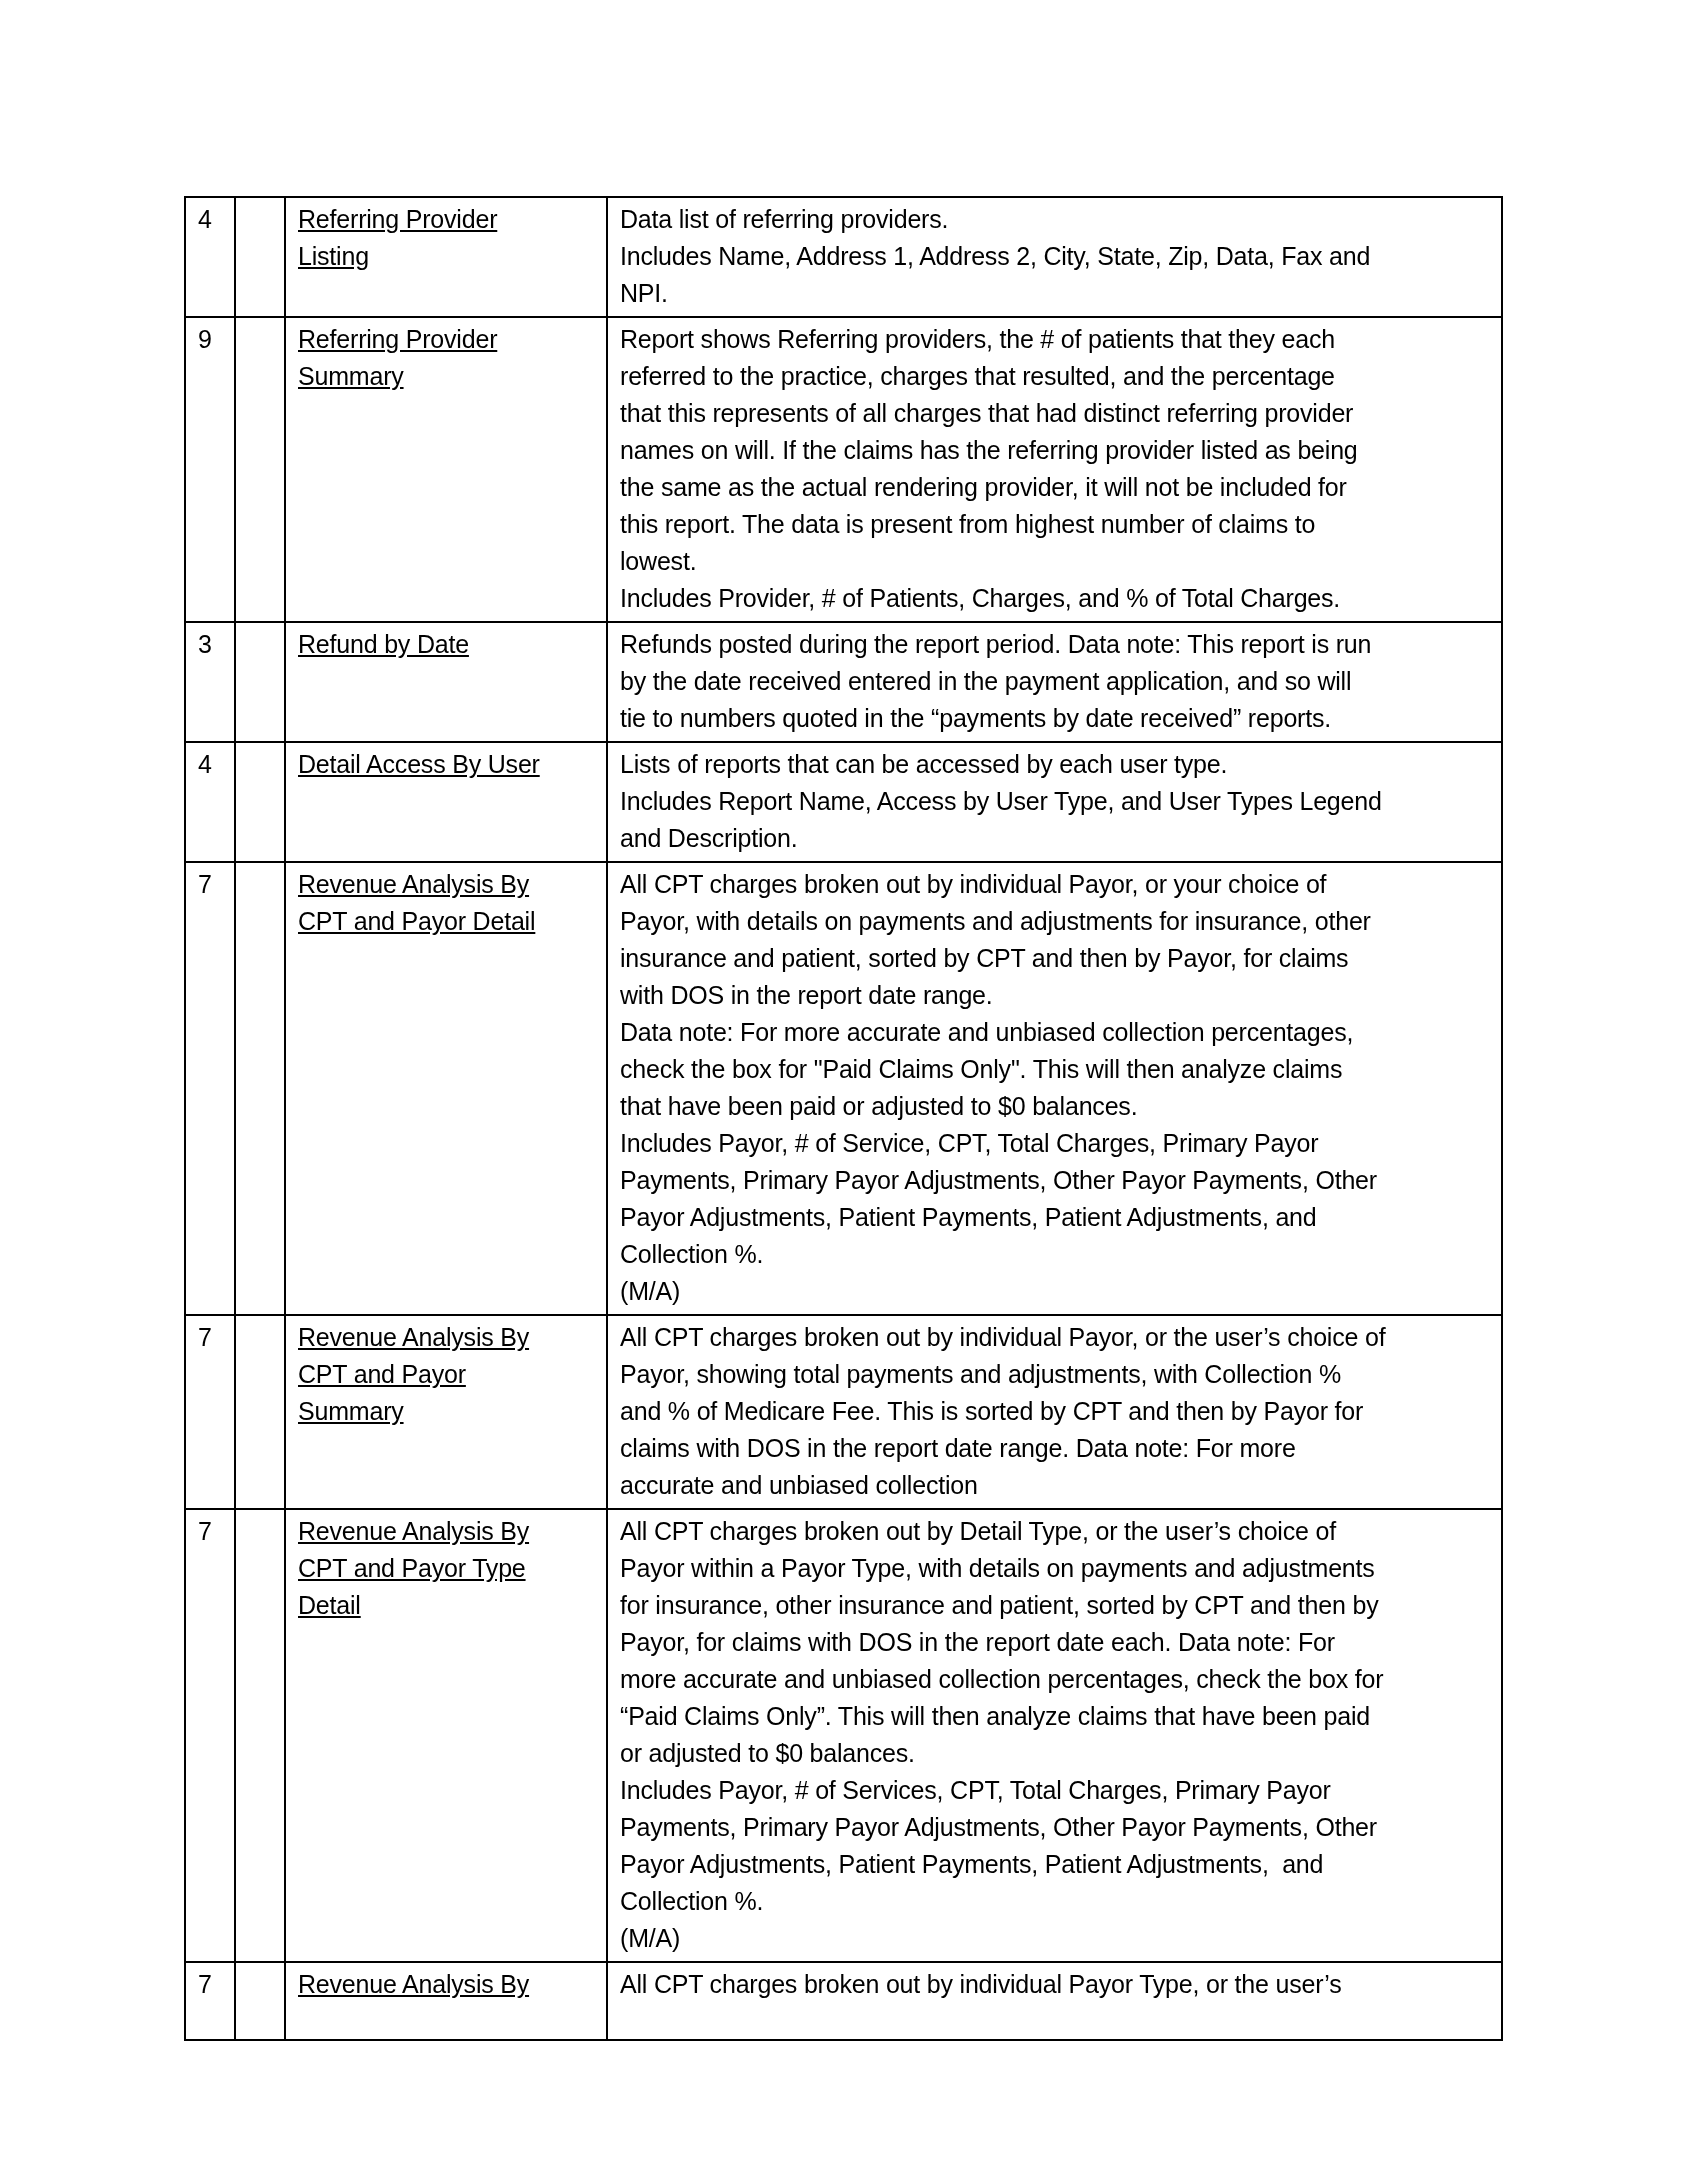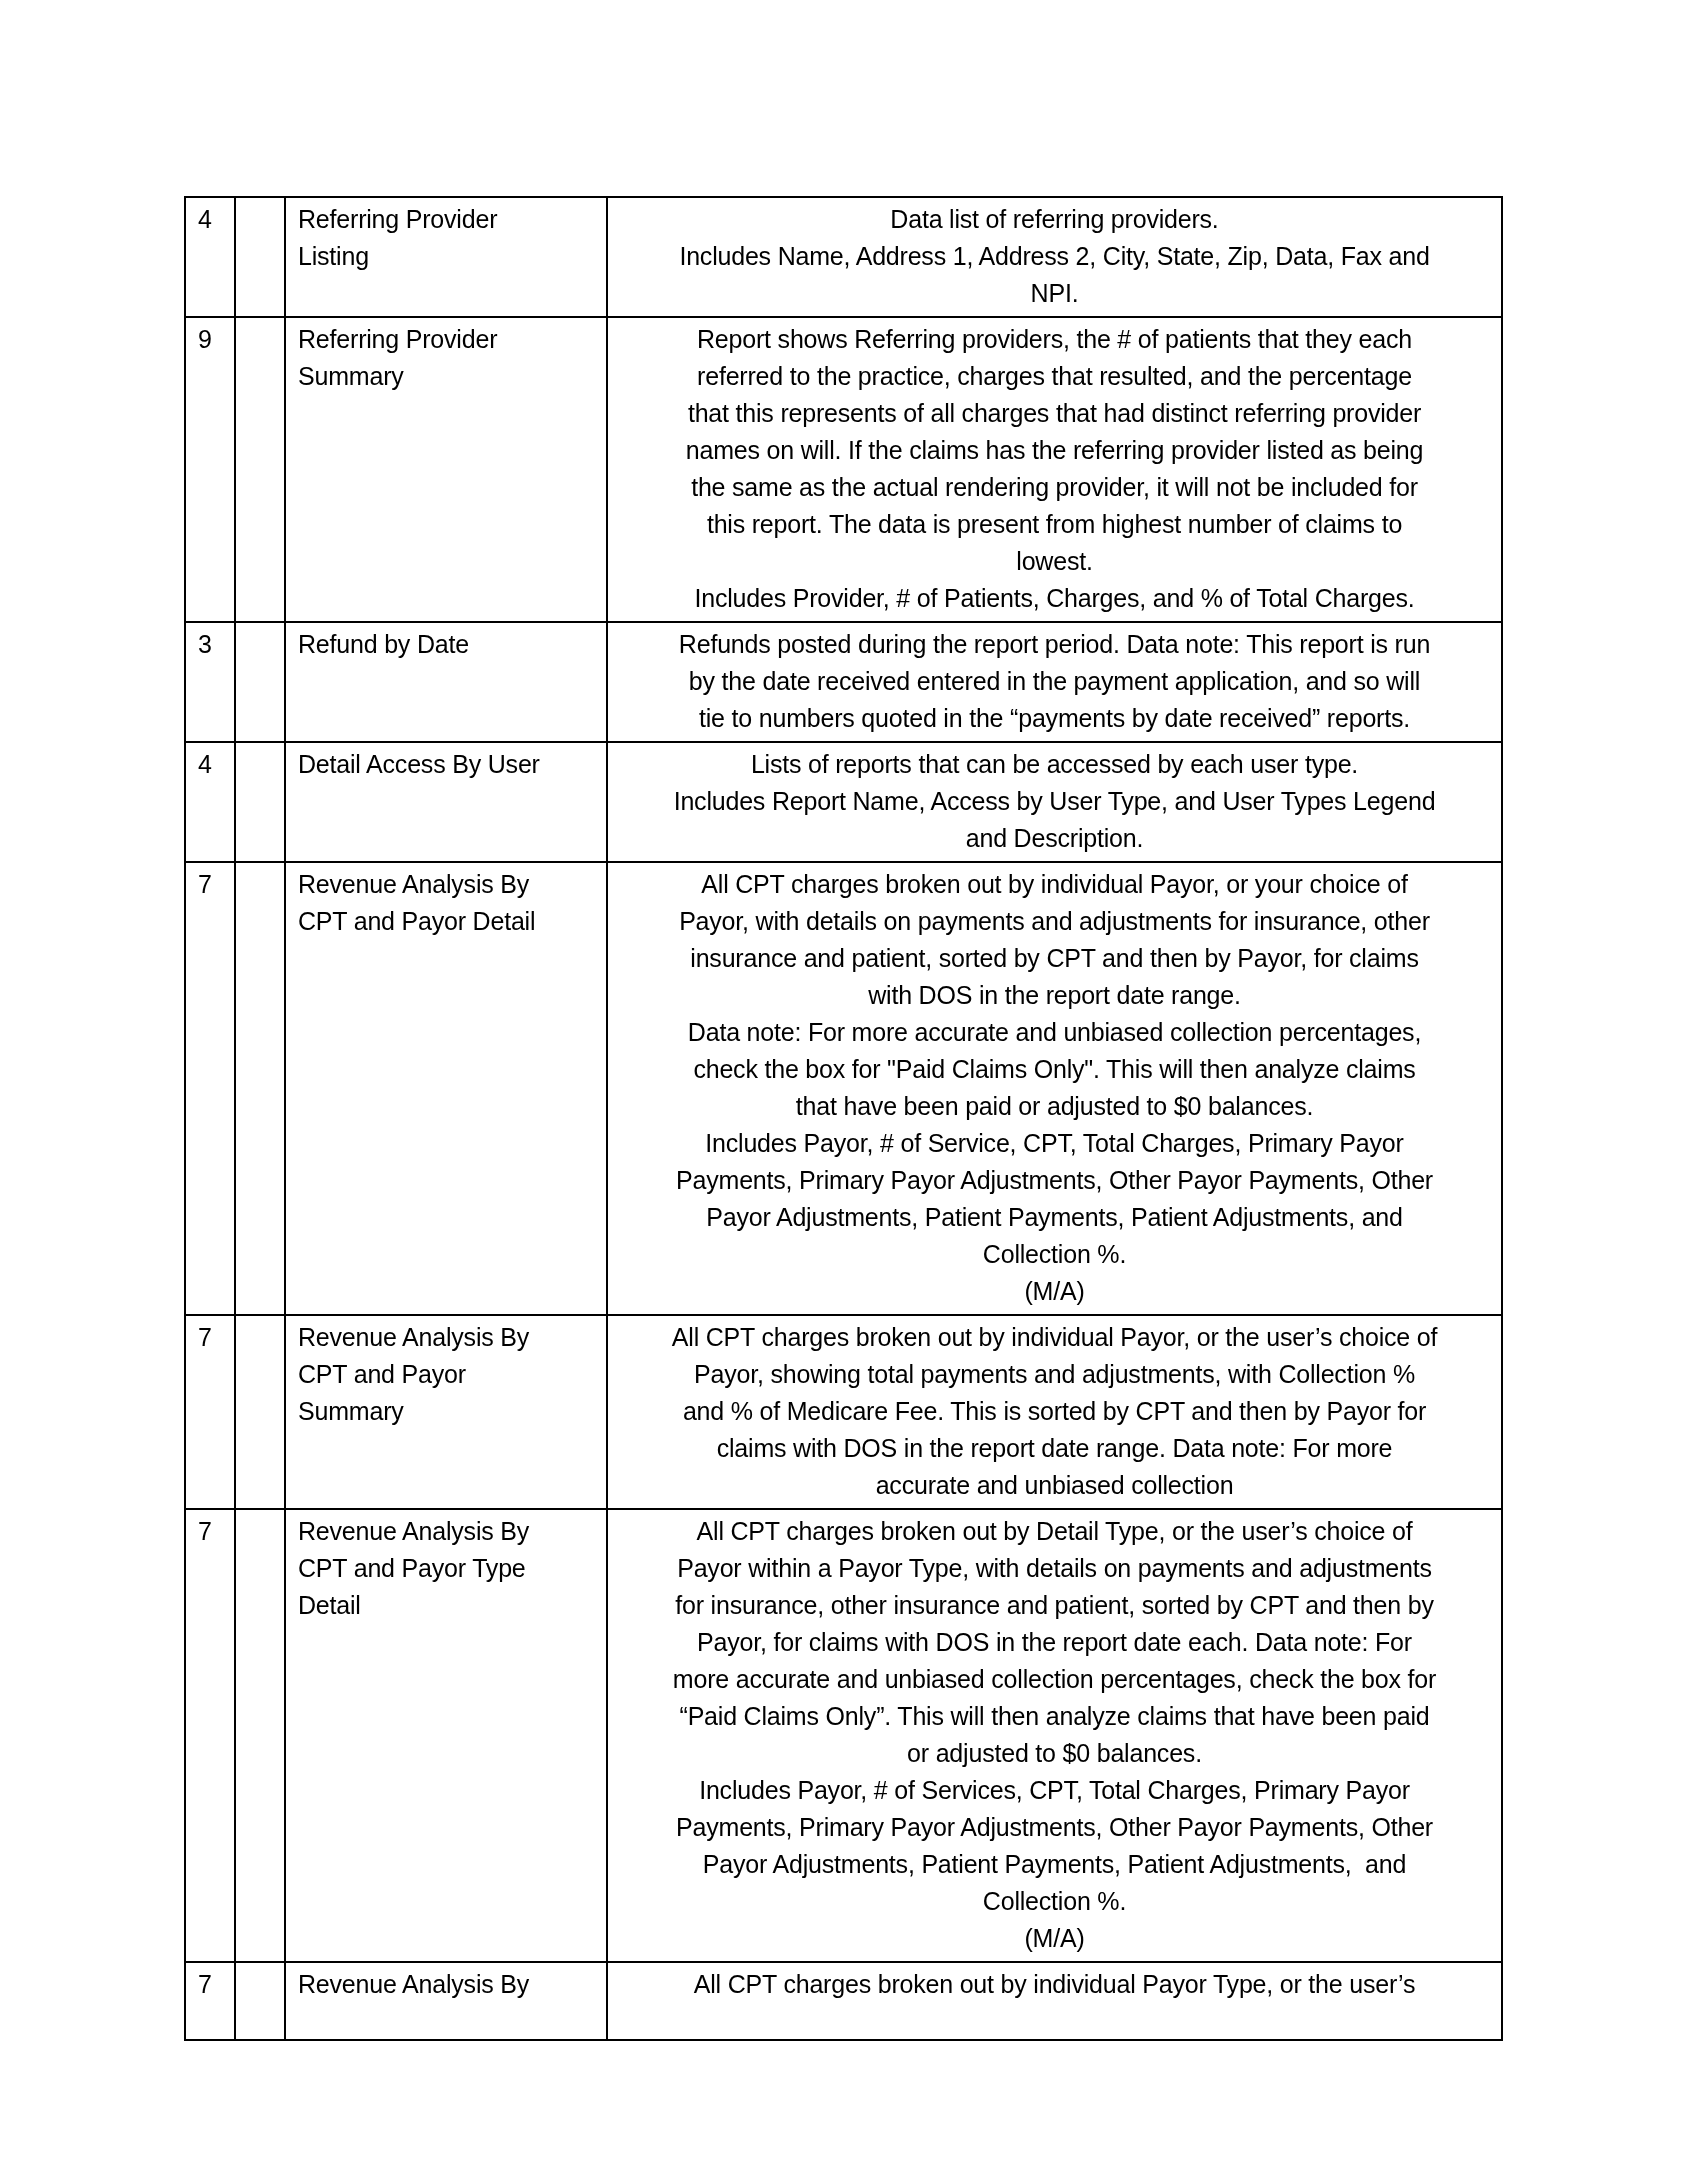--- a/index.html
+++ b/index.html
@@ -31,22 +31,22 @@
     table-layout: fixed;
   }
   table.reports-table td {
     border: 2px solid #000000;
     vertical-align: top;
     padding: 3px 12px 4px 12px;
     overflow: hidden;
   }
   td.col-num   { width: 50px; }
   td.col-gap   { width: 50px; }
-  td.col-name  { width: 322px; }
-  td.col-desc  { width: 895px; text-align: center; }
+  td.col-name  { width: 322px; text-decoration: underline; }
+  td.col-desc  { width: 895px; }
   .line {
     white-space: pre;
     font-size: 25px;
     line-height: 37px;
     letter-spacing: -0.2px;
   }
   
   table.reports-table tr:last-child td { height: 69px; }
 </style>
 </head>

